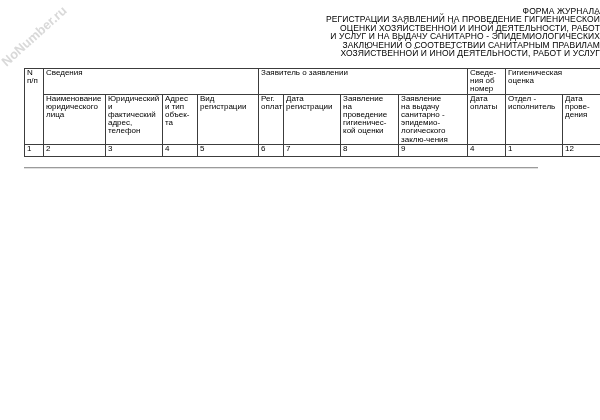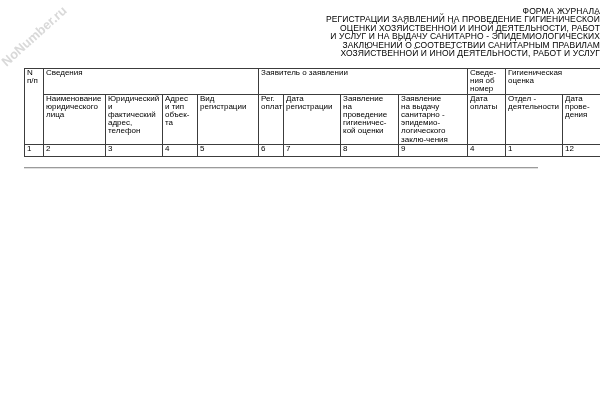--- a/index.html
+++ b/index.html
@@ -131,21 +131,21 @@
 кой оценки</td>
       <td>Заявление
 на выдачу
 санитарно -
 эпидемио-
 логического
 заклю-чения</td>
       <td>Дата
 оплаты</td>
       <td>Отдел -
-деятельности</td>
+исполнитель</td>
       <td>Дата
 прове-
 дения</td>
     </tr>
     <tr class="r3">
       <td>1</td>
       <td>2</td>
       <td>3</td>
       <td>4</td>
       <td>5</td>

